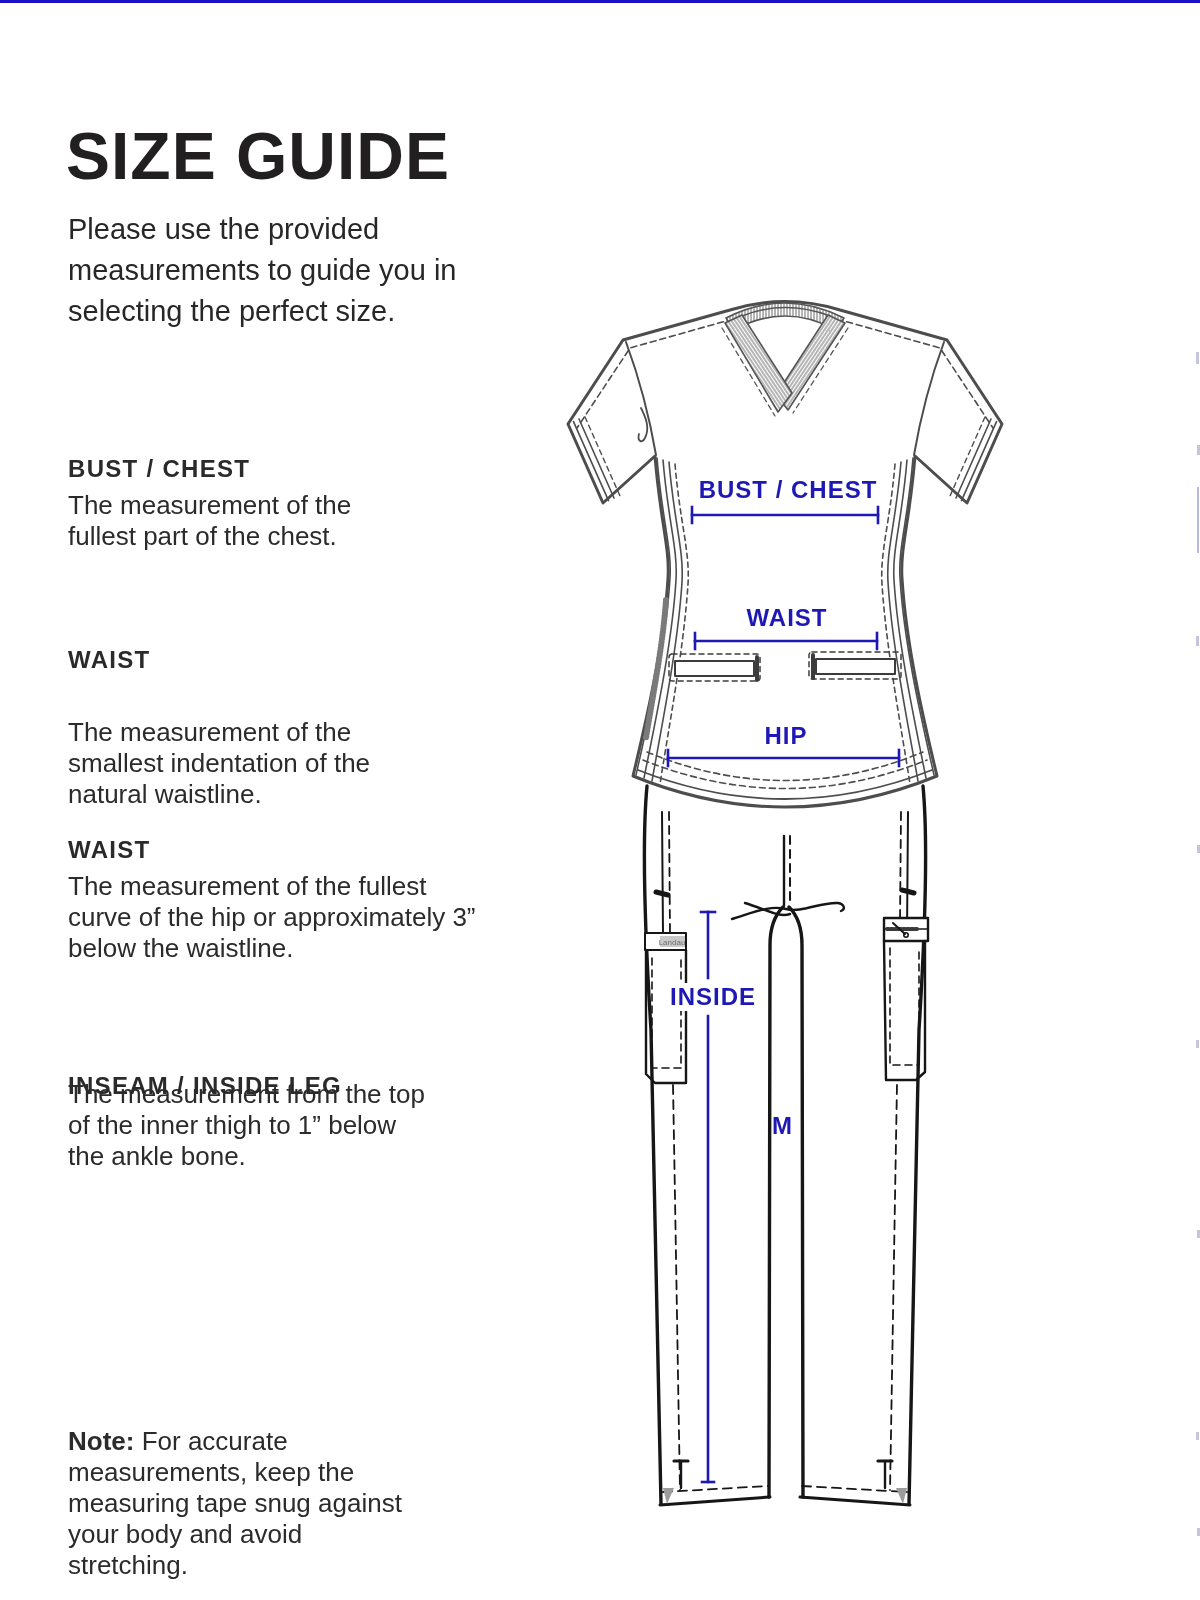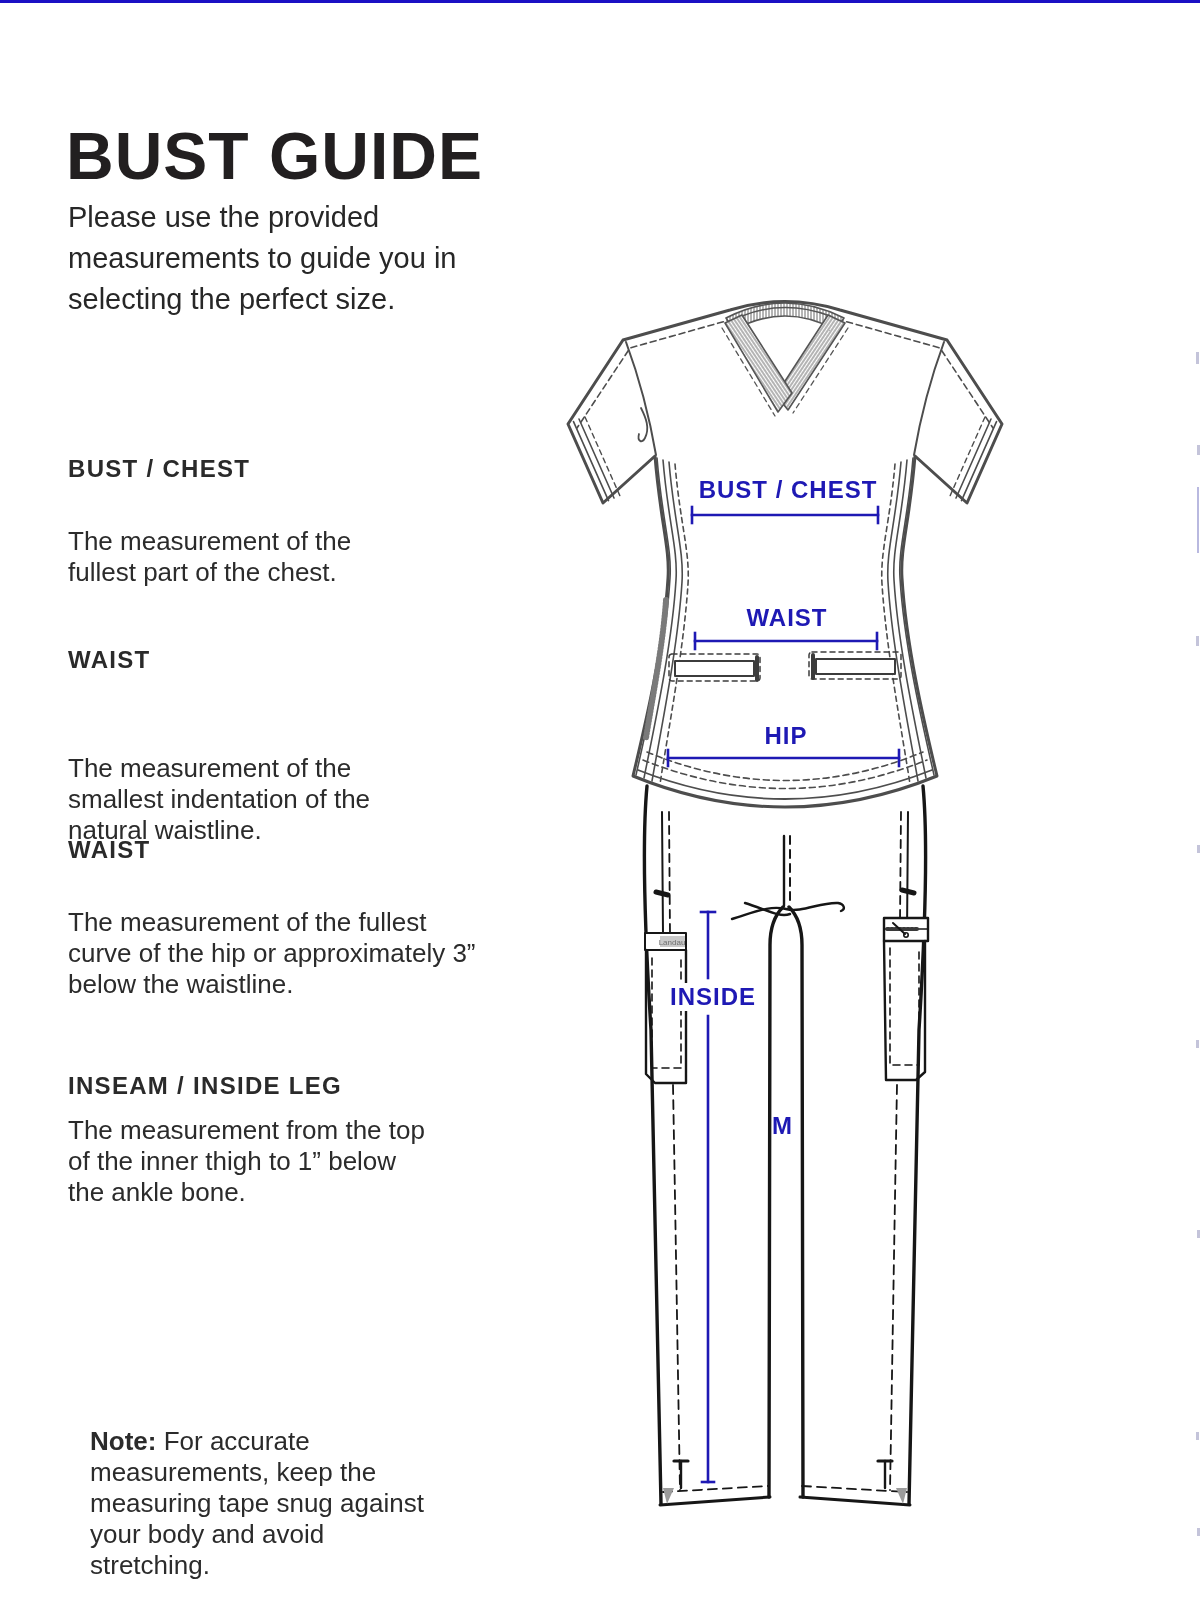--- a/index.html
+++ b/index.html
@@ -5,40 +5,40 @@
   html,body{margin:0;padding:0;}
   body{
     width:1200px;height:1600px;position:relative;background:#ffffff;
     font-family:"Liberation Sans", sans-serif;color:#262626;overflow:hidden;
   }
   .topline{position:absolute;top:0;left:0;width:1200px;height:3px;background:#1b10c4;}
   .title{
     position:absolute;left:66px;top:74px;font-size:66px;font-weight:bold;
     letter-spacing:1px;color:#221f20;white-space:nowrap;
   }
-  .intro{position:absolute;left:68px;top:168px;width:440px;font-size:29px;line-height:41px;color:#272727;}
+  .intro{position:absolute;left:68px;top:180px;width:440px;font-size:29px;line-height:41px;color:#272727;}
   .sec-h{position:absolute;left:68px;font-size:24px;font-weight:bold;letter-spacing:1.3px;color:#2a2a2a;white-space:nowrap;}
-  .sec-b{position:absolute;left:68px;font-size:26px;line-height:31px;color:#2b2b2b;margin-top:36px;}
-  .note{position:absolute;left:68px;top:1400px;width:345px;font-size:26px;line-height:31px;color:#2b2b2b;margin-left:22px;}
+  .sec-b{position:absolute;left:68px;font-size:26px;line-height:31px;color:#2b2b2b;}
+  .note{position:absolute;left:68px;top:1400px;width:345px;font-size:26px;line-height:31px;color:#2b2b2b;}
   .note b{font-weight:bold;}
   .blue-label{
     position:absolute;color:#1e19b4;font-weight:bold;font-size:24px;letter-spacing:1px;
     transform:translateX(-50%);white-space:nowrap;background:#fff;padding:0 6px;
   }
   .blue-label.left-anchor{transform:none;}
   svg.diagram{position:absolute;left:0;top:0;}
   .edge-mark{position:absolute;background:#c4c4da;}
   .edge-line{position:absolute;left:1197px;top:487px;width:2px;height:66px;background:#b9b9e0;}
 </style>
 </head>
 <body>
 
 <div class="topline"></div>
 
-<h1 class="title">BUST GUIDE</h1>
+<h1 class="title">SIZE GUIDE</h1>
 <p class="intro">Please use the provided measurements to guide you in selecting the perfect size.</p>
 
 <div class="sec-h" style="top:455px">BUST / CHEST</div>
 <div class="sec-b" style="top:490px;width:320px">The measurement of the fullest part of the chest.</div>
 
 <div class="sec-h" style="top:646px">WAIST</div>
 <div class="sec-b" style="top:717px;width:345px">The measurement of the smallest indentation of the natural waistline.</div>
 
 <div class="sec-h" style="top:836px">WAIST</div>
 <div class="sec-b" style="top:871px;width:410px">The measurement of the fullest curve of the hip or approximately 3” below the waistline.</div>

